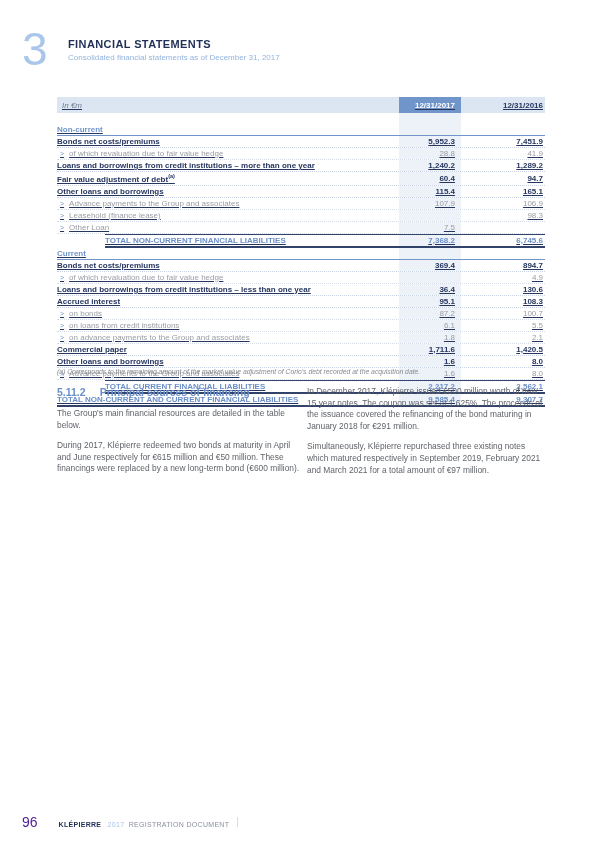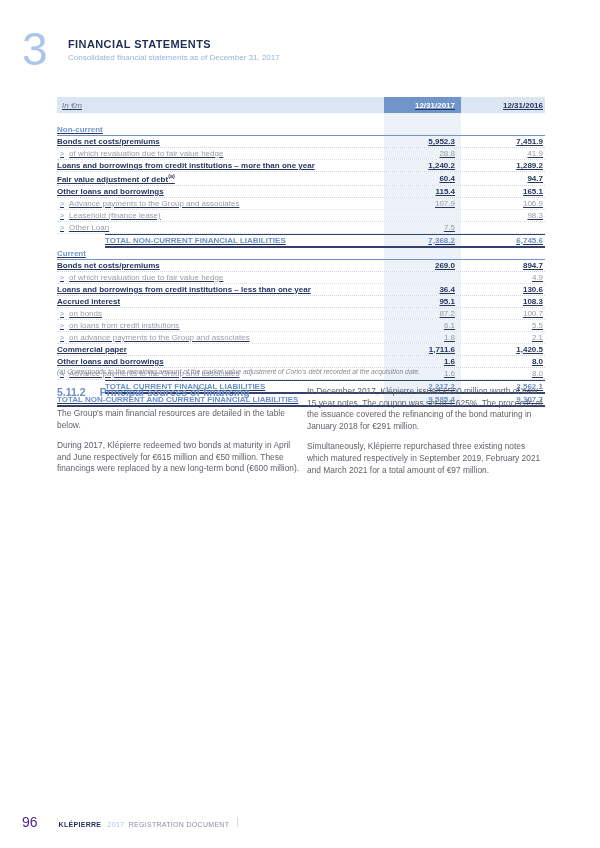--- a/index.html
+++ b/index.html
@@ -16,21 +16,21 @@
     font-size:46px; line-height:46px; font-weight:300; color:#aac6ea; width:34px;
   }
   .chapter-titles { margin-left:12px; padding-top:12px; }
   .chapter-title { font-size:11px; font-weight:bold; letter-spacing:.4px; color:#1f2f55; }
   .chapter-subtitle { font-size:8px; color:#93b4de; margin-top:3px; }
 
   
   .fin-table { position:absolute; left:57px; top:97px; width:488px; font-size:8px;text-decoration:underline; }
   .t-row { display:flex; align-items:center; min-height:11px; }
   .t-label { flex:1; padding:1px 4px 1px 0; }
-  .t-v17 { width:77px; text-align:right; padding:1px 6px 1px 4px; background:#edf1f8; align-self:stretch; display:flex; align-items:center; justify-content:flex-end; }
+  .t-v17 { width:62px; text-align:right; padding:1px 6px 1px 4px; background:#edf1f8; align-self:stretch; display:flex; align-items:center; justify-content:flex-end; }
   .t-v16 { width:84px; text-align:right; padding:1px 2px 1px 10px; align-self:stretch; display:flex; align-items:center; justify-content:flex-end; }
 
   .t-header { background:#dce6f3; min-height:16px; font-weight:bold; }
   .t-header .t-label { font-style:italic; font-weight:normal; color:#6d7890; padding-left:5px; }
   .t-header .t-v17 { background:#7095cb; color:#ffffff; }
   .t-header .t-v16 { color:#26365e; }
   .t-gap { height:4px; }
 
   .row-section { color:#7095cb; font-weight:bold; border-bottom:1px solid #7095cb; }
   .row-item { font-weight:bold; color:#26365e; border-bottom:1px dotted #c9d3e3; }
@@ -135,21 +135,21 @@
           <div class="t-v17">7,368.2</div>
           <div class="t-v16">6,745.6</div>
         </div>
         <div class="t-row row-section">
           <div class="t-label">Current</div>
           <div class="t-v17"></div>
           <div class="t-v16"></div>
         </div>
         <div class="t-row row-item">
           <div class="t-label">Bonds net costs/premiums</div>
-          <div class="t-v17">269.0</div>
+          <div class="t-v17">369.4</div>
           <div class="t-v16">894.7</div>
         </div>
         <div class="t-row row-sub">
           <div class="t-label"><span class="chev">&gt;</span>of which revaluation due to fair value hedge</div>
           <div class="t-v17"></div>
           <div class="t-v16">4.9</div>
         </div>
         <div class="t-row row-item">
           <div class="t-label">Loans and borrowings from credit institutions – less than one year</div>
           <div class="t-v17">36.4</div>

